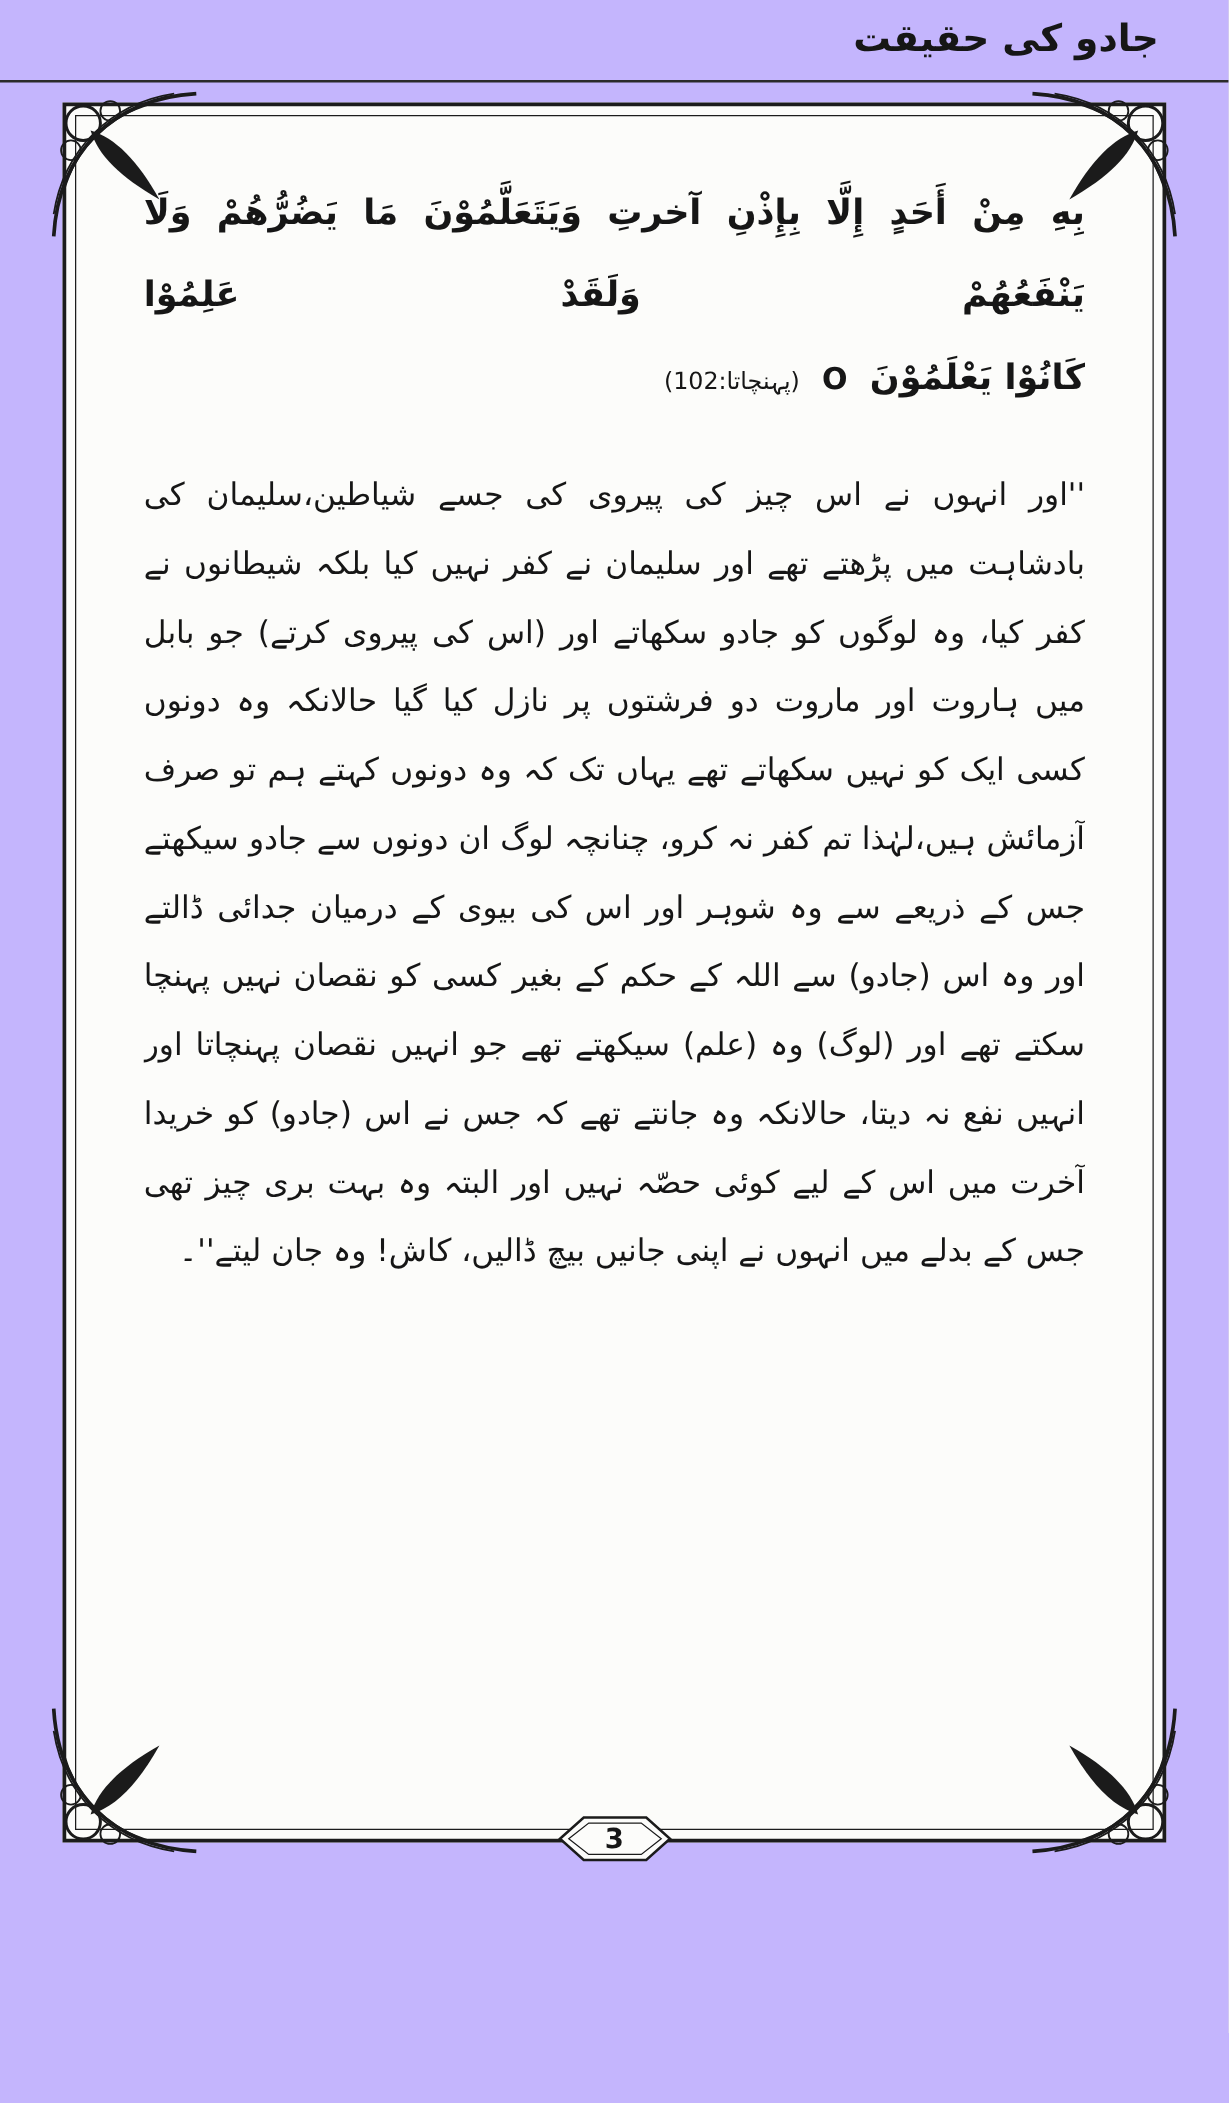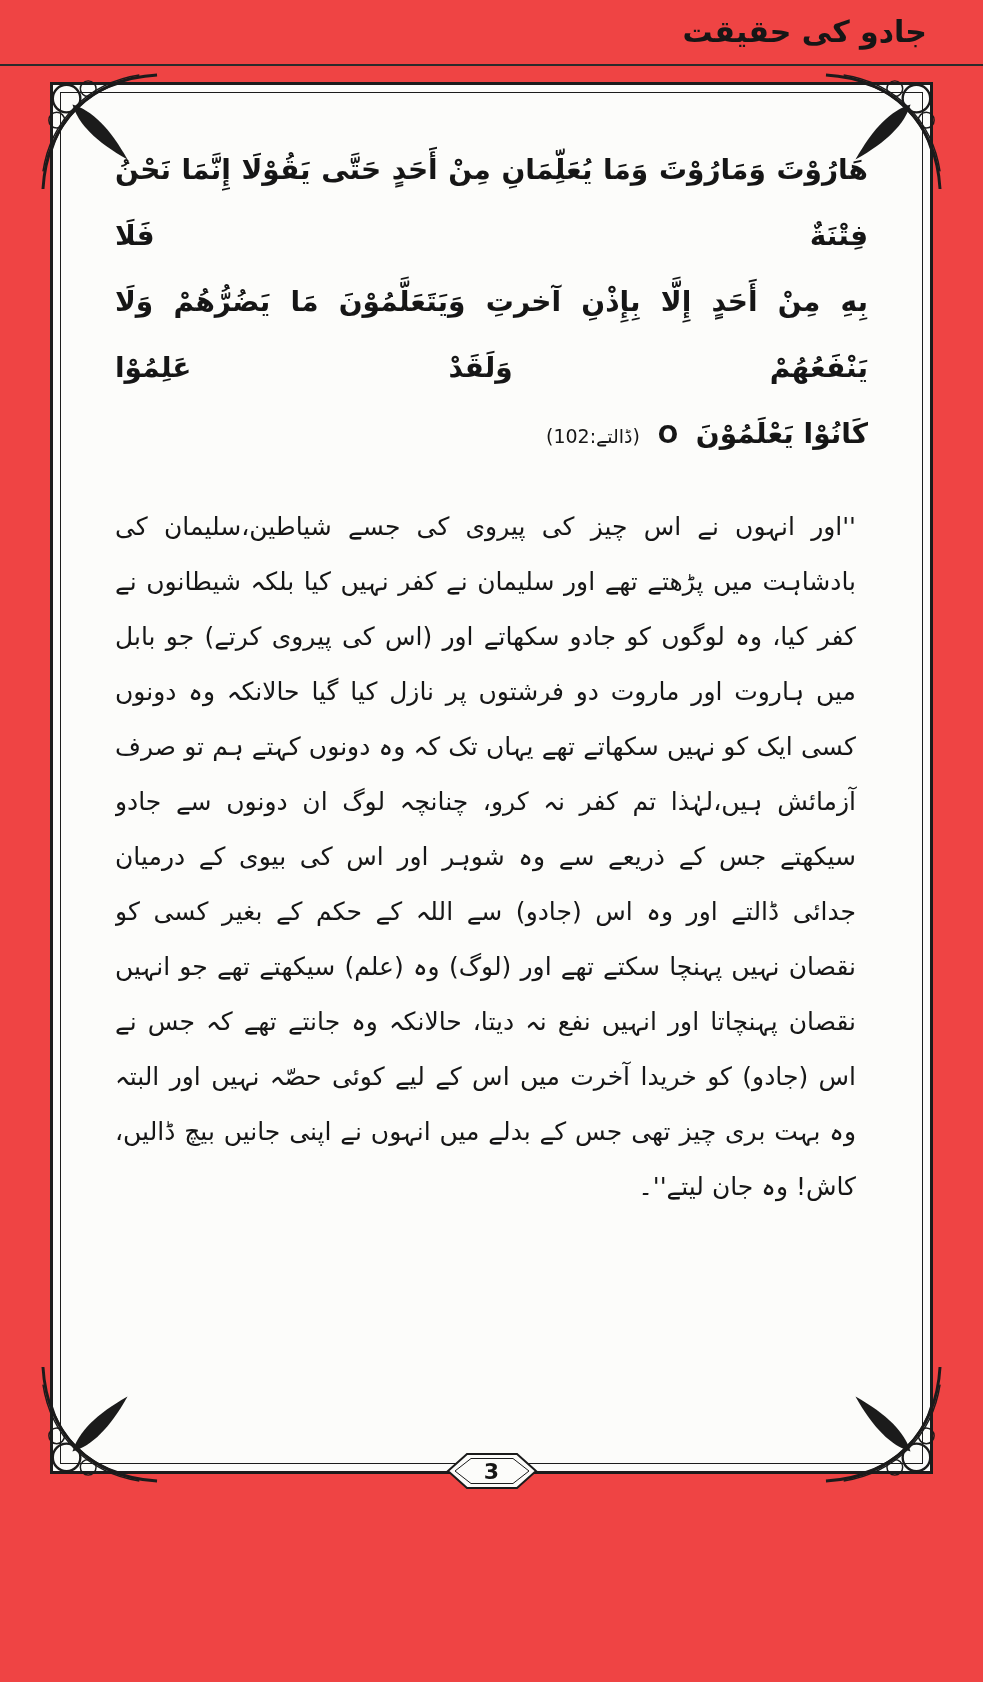--- a/index.html
+++ b/index.html
@@ -7,21 +7,21 @@
   body {
     background: #d9d9d5;
     display: flex;
     justify-content: center;
     font-family: "DejaVu Sans", sans-serif;
   }
   .page {
     position: relative;
     width: 983px;
     height: 1682px;
-    background: #ef4444;
+    background: #c4b5fd;
     color: #161616;
     overflow: hidden;
     direction: rtl;
   }
   .header-title {
     position: absolute;
     top: 14px;
     right: 56px;
     font-size: 30px;
     font-weight: bold;
@@ -90,21 +90,21 @@
   }
   .verse-ref {
     font-size: 19px;
     font-weight: normal;
   }
   .urdu-para {
     font-size: 25px;
     line-height: 55px;
     direction: rtl;
     text-align: justify;
-    margin: 0 12px 6px 0;
+    margin: 0 0 6px 0;
   }
   .page-badge {
     position: absolute;
     left: 50%;
     bottom: -21px;
     transform: translateX(-50%);
     width: 94px;
     height: 42px;
   }
   .page-badge svg { display: block; width: 94px; height: 42px; }
@@ -172,26 +172,25 @@
         <circle cx="26" cy="26" r="14" stroke-width="2.4"></circle>
         <circle cx="48" cy="16" r="8" stroke-width="1.5"></circle>
         <circle cx="16" cy="48" r="8" stroke-width="1.5"></circle>
         <path d="M32 32 C 52 38 70 56 88 88 C 56 70 38 52 32 32 Z" fill="#1b1b1b" stroke="none"></path>
       </g>
     </svg>
 
     <div class="content">
 
       <div class="verse">
-        <div class="arabic-line">هَارُوْتَ وَمَارُوْتَ وَمَا يُعَلِّمَانِ مِنْ أَحَدٍ حَتَّى يَقُوْلَا إِنَّمَا نَحْنُ فِتْنَةٌ فَلَا</div>
         <div class="arabic-line">بِهِ مِنْ أَحَدٍ إِلَّا بِإِذْنِ آخرتِ وَيَتَعَلَّمُوْنَ مَا يَضُرُّهُمْ وَلَا يَنْفَعُهُمْ وَلَقَدْ عَلِمُوْا</div>
         <div class="arabic-line last">
           <span>كَانُوْا يَعْلَمُوْنَ</span>
           <span class="verse-end-mark">O</span>
-          <span class="verse-ref">(ڈالتے:102)</span>
+          <span class="verse-ref">(پہنچاتا:102)</span>
         </div>
       </div>
 
       <p class="urdu-para">''اور انہوں نے اس چیز کی پیروی کی جسے شیاطین،سلیمان کی بادشاہت میں پڑھتے تھے اور سلیمان نے کفر نہیں کیا بلکہ شیطانوں نے کفر کیا، وہ لوگوں کو جادو سکھاتے اور (اس کی پیروی کرتے) جو بابل میں ہاروت اور ماروت دو فرشتوں پر نازل کیا گیا حالانکہ وہ دونوں کسی ایک کو نہیں سکھاتے تھے یہاں تک کہ وہ دونوں کہتے ہم تو صرف آزمائش ہیں،لہٰذا تم کفر نہ کرو، چنانچہ لوگ ان دونوں سے جادو سیکھتے جس کے ذریعے سے وہ شوہر اور اس کی بیوی کے درمیان جدائی ڈالتے اور وہ اس (جادو) سے اللہ کے حکم کے بغیر کسی کو نقصان نہیں پہنچا سکتے تھے اور (لوگ) وہ (علم) سیکھتے تھے جو انہیں نقصان پہنچاتا اور انہیں نفع نہ دیتا، حالانکہ وہ جانتے تھے کہ جس نے اس (جادو) کو خریدا آخرت میں اس کے لیے کوئی حصّہ نہیں اور البتہ وہ بہت بری چیز تھی جس کے بدلے میں انہوں نے اپنی جانیں بیچ ڈالیں، کاش! وہ جان لیتے''۔</p>
 
     </div>
 
     <div class="page-badge">
       <svg viewBox="0 0 94 42" aria-hidden="true">
         <polygon points="3,21 22,4 72,4 91,21 72,38 22,38" fill="#fcfcfa" stroke="#1b1b1b" stroke-width="2"></polygon>

